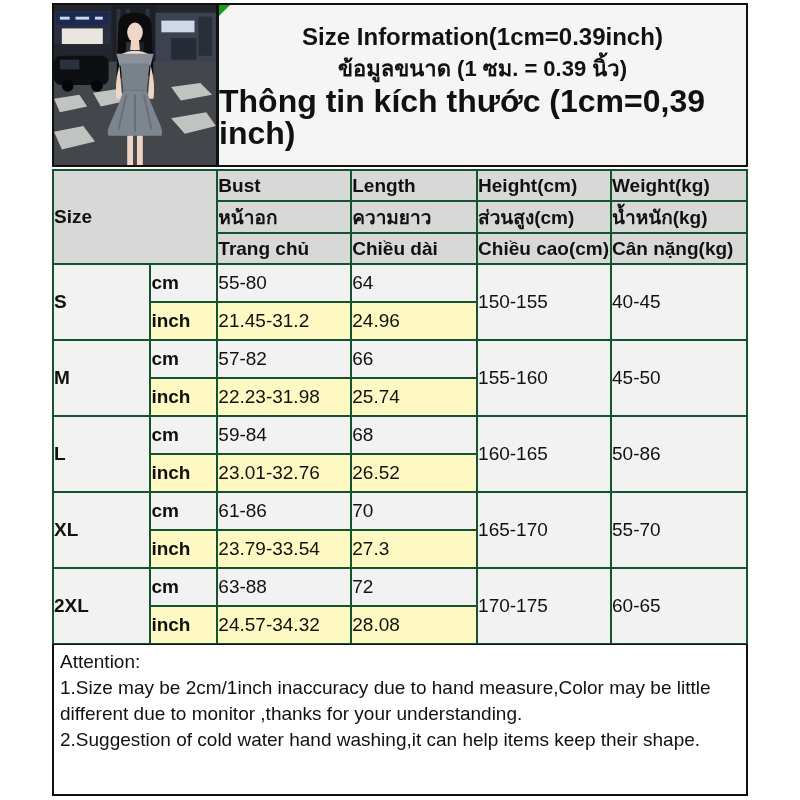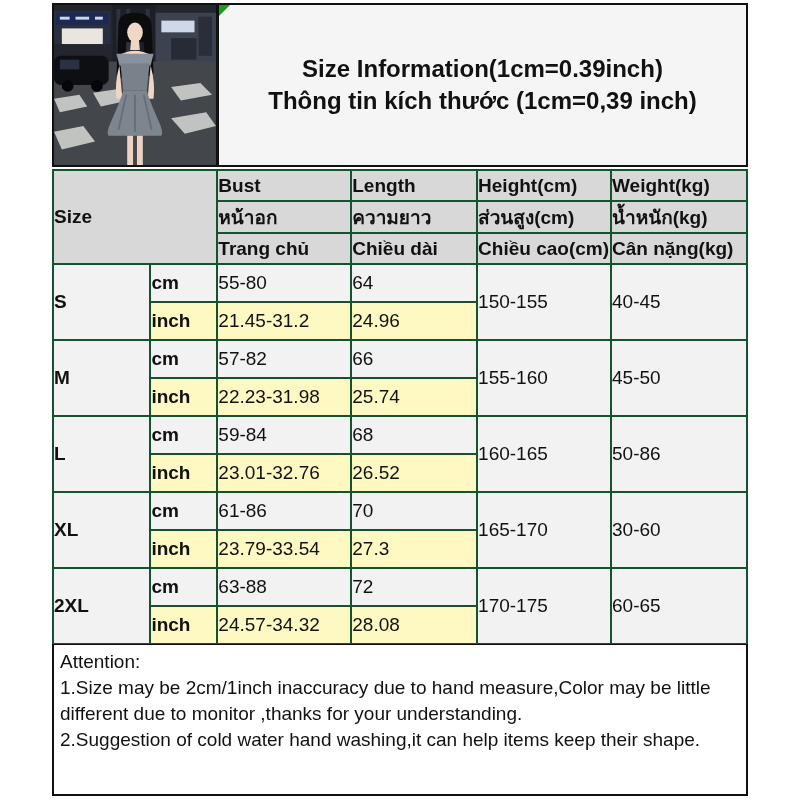--- a/index.html
+++ b/index.html
@@ -7,21 +7,21 @@
   .sheet{position:absolute;left:52px;top:3px;width:696px;}
   
   .top{display:flex;height:164px;}
   .photo{width:166px;min-width:166px;height:164px;border:2px solid #111;box-sizing:border-box;
     background:#1f2228;overflow:hidden;}
   .photo svg{display:block;width:100%;height:100%;}
   .titlebox{flex:1;border:2px solid #111;border-left-width:1px;box-sizing:border-box;background:#f5f5f5;
     display:flex;flex-direction:column;justify-content:center;align-items:center;position:relative;}
   .titlebox .t1{font-weight:bold;font-size:24px;line-height:32px;}
   .titlebox .t2{font-weight:bold;font-size:22px;line-height:32px;}
-  .titlebox .t3{font-weight:bold;font-size:24px;line-height:32px;}
+  .titlebox .t3{font-weight:bold;font-size:32px;line-height:32px;}
   .corner-marker{position:absolute;left:0;top:0;width:0;height:0;
     border-top:11px solid #1d9b1d;border-right:11px solid transparent;}
   
   table.size-table{width:696px;border-collapse:collapse;table-layout:fixed;margin-top:2px;}
   table.size-table td{border:2px solid #14532d;text-align:left;vertical-align:middle;
     padding:0;font-size:19px;overflow:hidden;}
   .col-size{width:96px}.col-unit{width:66px}.col-bust{width:132px}
   .col-len{width:124px}.col-hgt{width:132px}.col-wgt{width:134px}
   tr.hrow td{height:29px;background:#d8d8d8;font-weight:bold;}
   td.size-span{background:#d8d8d8;font-weight:bold;font-size:34px;}
@@ -85,20 +85,21 @@
           <path d="M74,92 L66,128 M83,92 L83,130 M92,92 L100,128" stroke="#686f79" stroke-width="2" fill="none"></path>
           <rect x="75" y="134" width="6" height="30" fill="#ecd3c3"></rect>
           <rect x="85" y="134" width="6" height="30" fill="#ecd3c3"></rect>
         </g>
       </svg>
     </div>
 
     <div class="titlebox">
       <span class="corner-marker"></span>
       <div class="t1">Size Information(1cm=0.39inch)</div>
+      <div class="t2">ข้อมูลขนาด (1 ซม. = 0.39 นิ้ว)</div>
       <div class="t3">Thông tin kích thước (1cm=0,39 inch)</div>
     </div>
   </div>
 
   <table class="size-table">
     <colgroup>
       <col class="col-size">
         <col class="col-unit">
         <col class="col-bust">
       <col class="col-len">
@@ -167,21 +168,21 @@
         <td>23.01-32.76</td>
         <td>26.52</td>
       </tr>
 
       <tr class="cmrow">
         <td rowspan="2" class="size-letter">XL</td>
         <td class="unit">cm</td>
         <td>61-86</td>
         <td>70</td>
         <td rowspan="2" class="merged">165-170</td>
-        <td rowspan="2" class="merged">30-60</td>
+        <td rowspan="2" class="merged">55-70</td>
       </tr>
       <tr class="inchrow">
         <td class="unit">inch</td>
         <td>23.79-33.54</td>
         <td>27.3</td>
       </tr>
 
       <tr class="cmrow">
         <td rowspan="2" class="size-letter">2XL</td>
         <td class="unit">cm</td>

